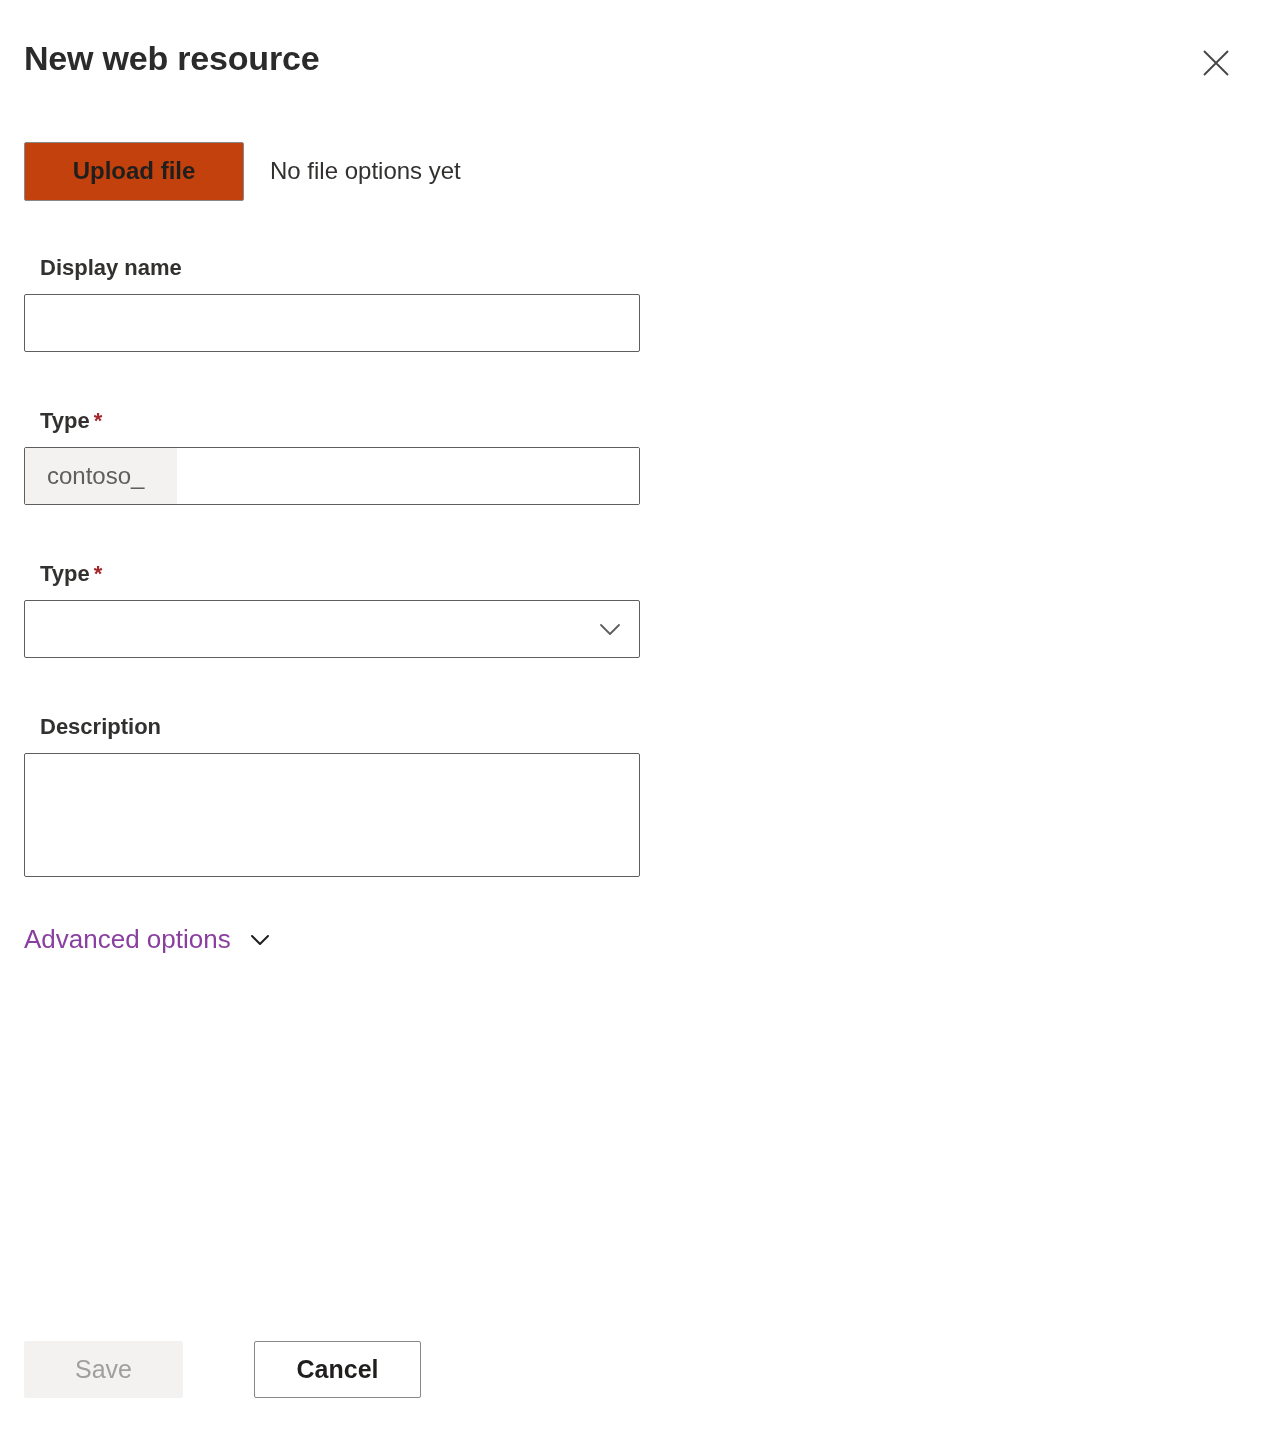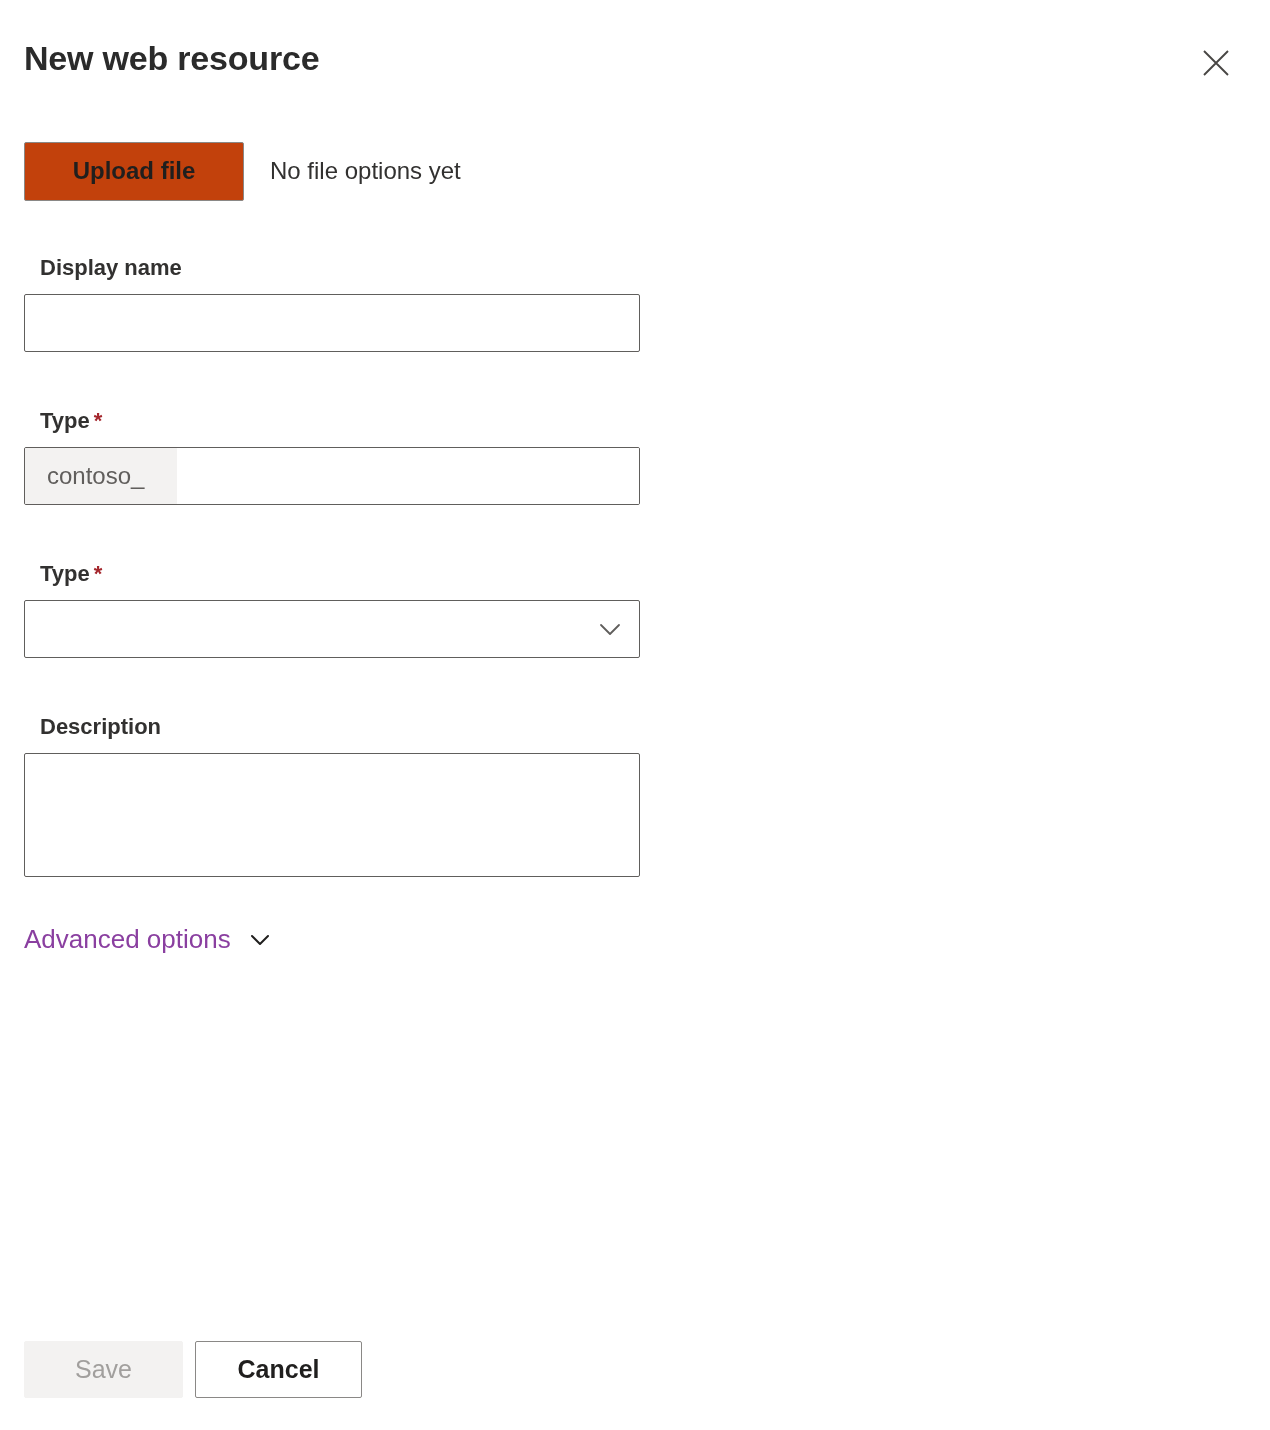--- a/index.html
+++ b/index.html
@@ -232,39 +232,40 @@
     height: 26px;
   }
 
   
   .footer {
     position: absolute;
     left: 24px;
     top: 1341px;
     display: flex;
     align-items: center;
+    gap: 44px;
   }
   .btn-save {
     width: 159px;
     height: 57px;
     background: #f3f2f1;
     border: 1px solid #f3f2f1;
     border-radius: 2px;
     font-family: "Liberation Sans", "DejaVu Sans", sans-serif;
     font-size: 25px;
     font-weight: 400;
     color: #a19f9d;
     cursor: default;
     display: flex;
     align-items: center;
     justify-content: center;
     padding: 0;
   }
   .btn-cancel {
-    margin-left: 12px;
+    margin-left: 27px;
     width: 167px;
     height: 57px;
     background: #ffffff;
     border: 1px solid #8a8886;
     border-radius: 2px;
     font-family: "Liberation Sans", "DejaVu Sans", sans-serif;
     font-size: 25px;
     font-weight: 600;
     color: #201f1e;
     cursor: pointer;

